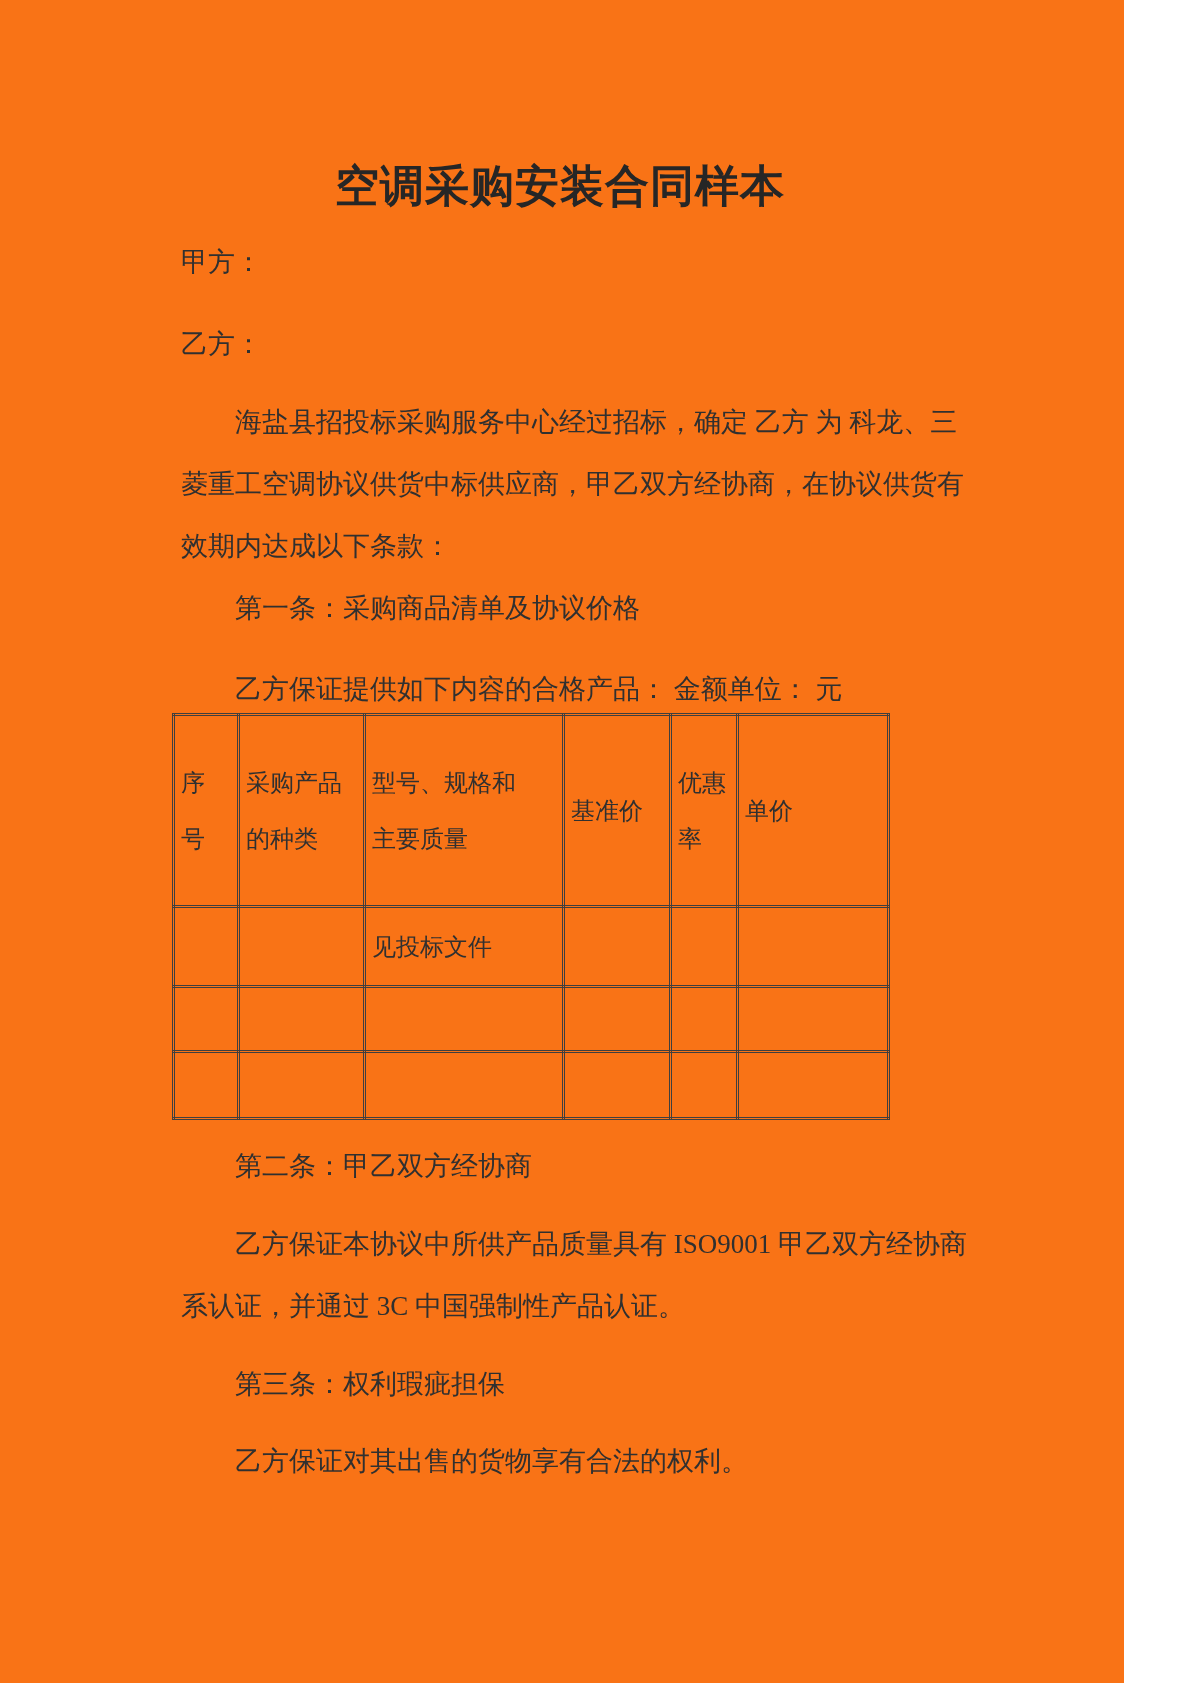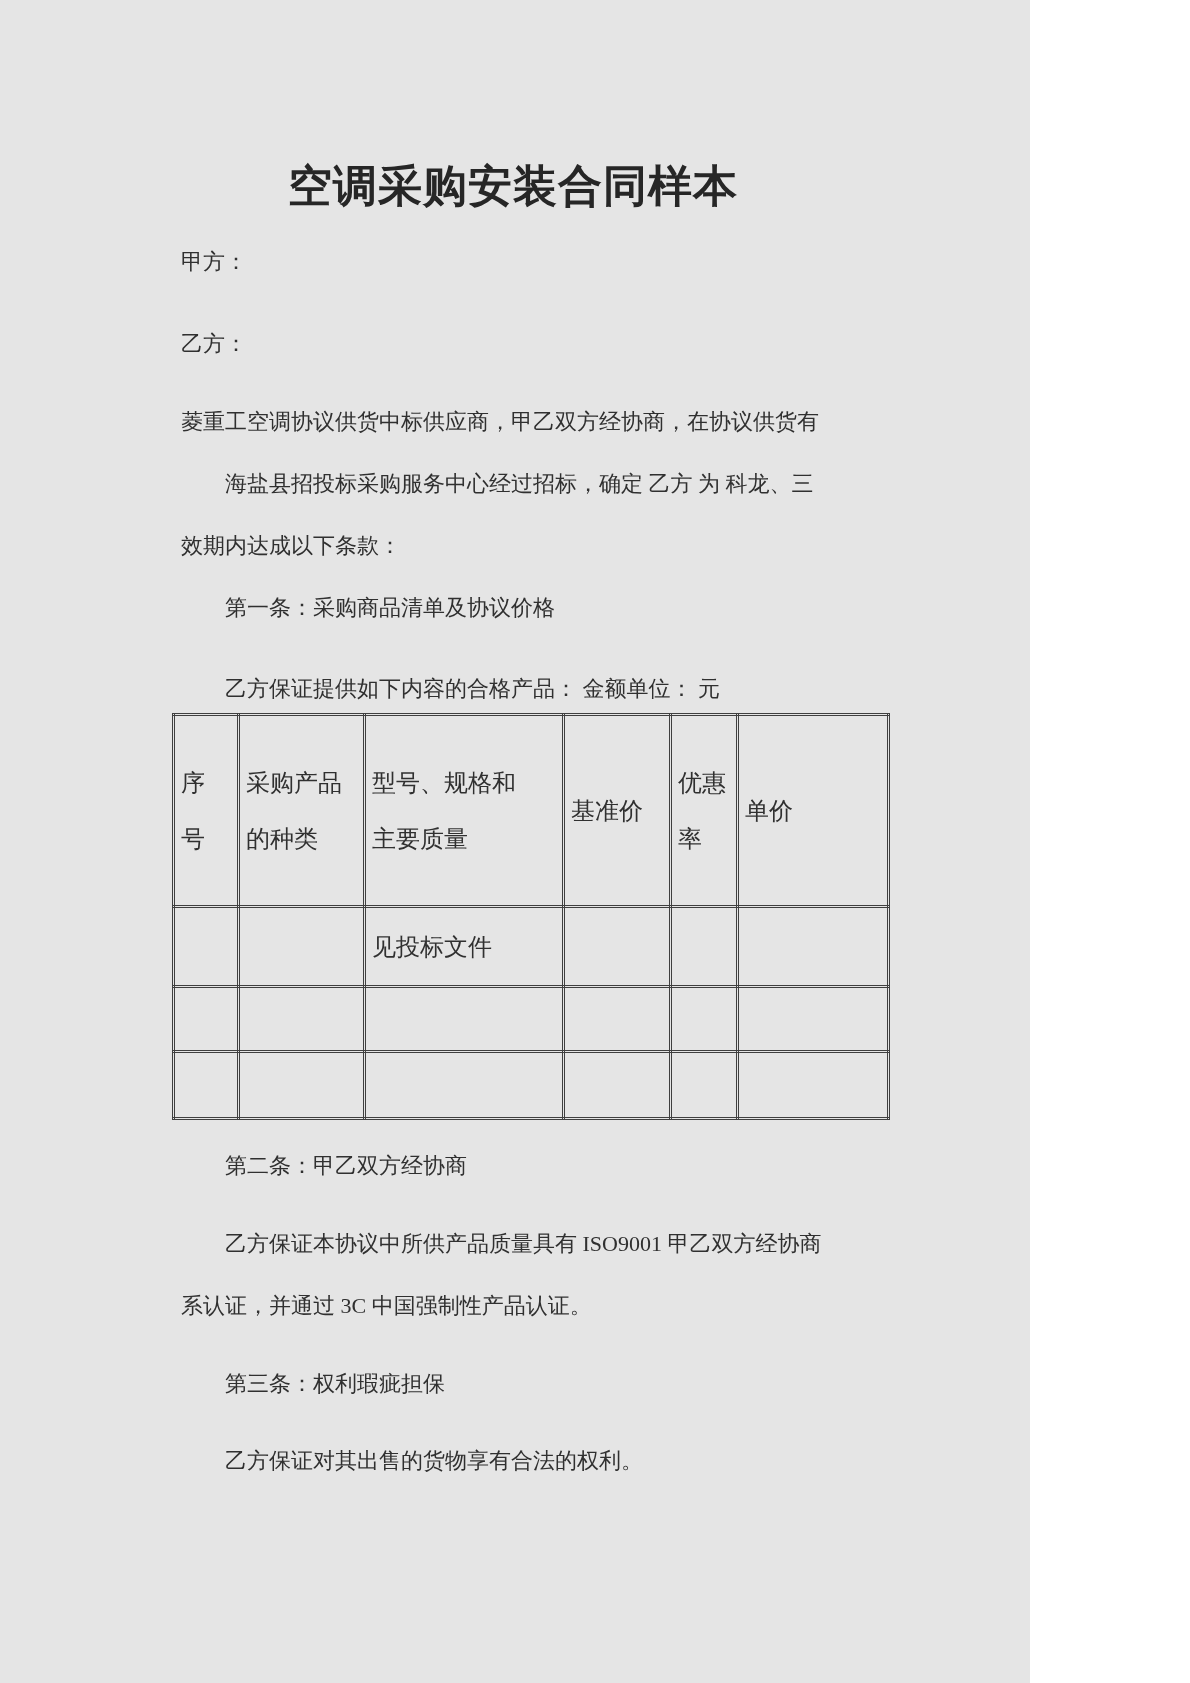--- a/index.html
+++ b/index.html
@@ -2,40 +2,40 @@
 <html><head>
 <meta charset="utf-8">
 <style>
   html, body {
     margin: 0;
     padding: 0;
     background: #ffffff;
   }
   .page {
     position: relative;
-    width: 1030px;
+    width: 1124px;
     height: 1683px;
     box-sizing: border-box;
-    background: #e5e5e5;
+    background: #f97316;
     padding: 156px 185px 0 181px;
     overflow: hidden;
     font-family: "Liberation Serif", "DejaVu Serif", serif;
     color: #303030;
   }
   .doc-title {
     margin: 0;
     font-size: 44px;
     line-height: 62px;
     font-weight: bold;
     text-align: center;
     color: #262626;
     letter-spacing: 1px;
   }
   .line {
-    font-size: 22px;
+    font-size: 27px;
     line-height: 62px;
     white-space: nowrap;
   }
   .party-a { margin-top: 13px; }
   .party-b { margin-top: 20px; }
   .intro   { margin-top: 16px; }
   .indent  { text-indent: 2em; }
   .caption { margin-top: 19px; }
   .products-table {
     border-collapse: collapse;
@@ -70,22 +70,22 @@
 
 <div class="page">
 
   <h1 class="doc-title">空调采购安装合同样本</h1>
 
   <div class="line party-a">甲方：</div>
 
   <div class="line party-b">乙方：</div>
 
   <div class="intro">
+    <div class="line indent">海盐县招投标采购服务中心经过招标，确定 乙方 为 科龙、三</div>
     <div class="line">菱重工空调协议供货中标供应商，甲乙双方经协商，在协议供货有</div>
-    <div class="line indent">海盐县招投标采购服务中心经过招标，确定 乙方 为 科龙、三</div>
     <div class="line">效期内达成以下条款：</div>
   </div>
 
   <div class="line indent">第一条：采购商品清单及协议价格</div>
 
   <div class="line indent caption">乙方保证提供如下内容的合格产品：  金额单位： 元</div>
 
   <table class="products-table">
     <colgroup>
       <col style="width:65px">

